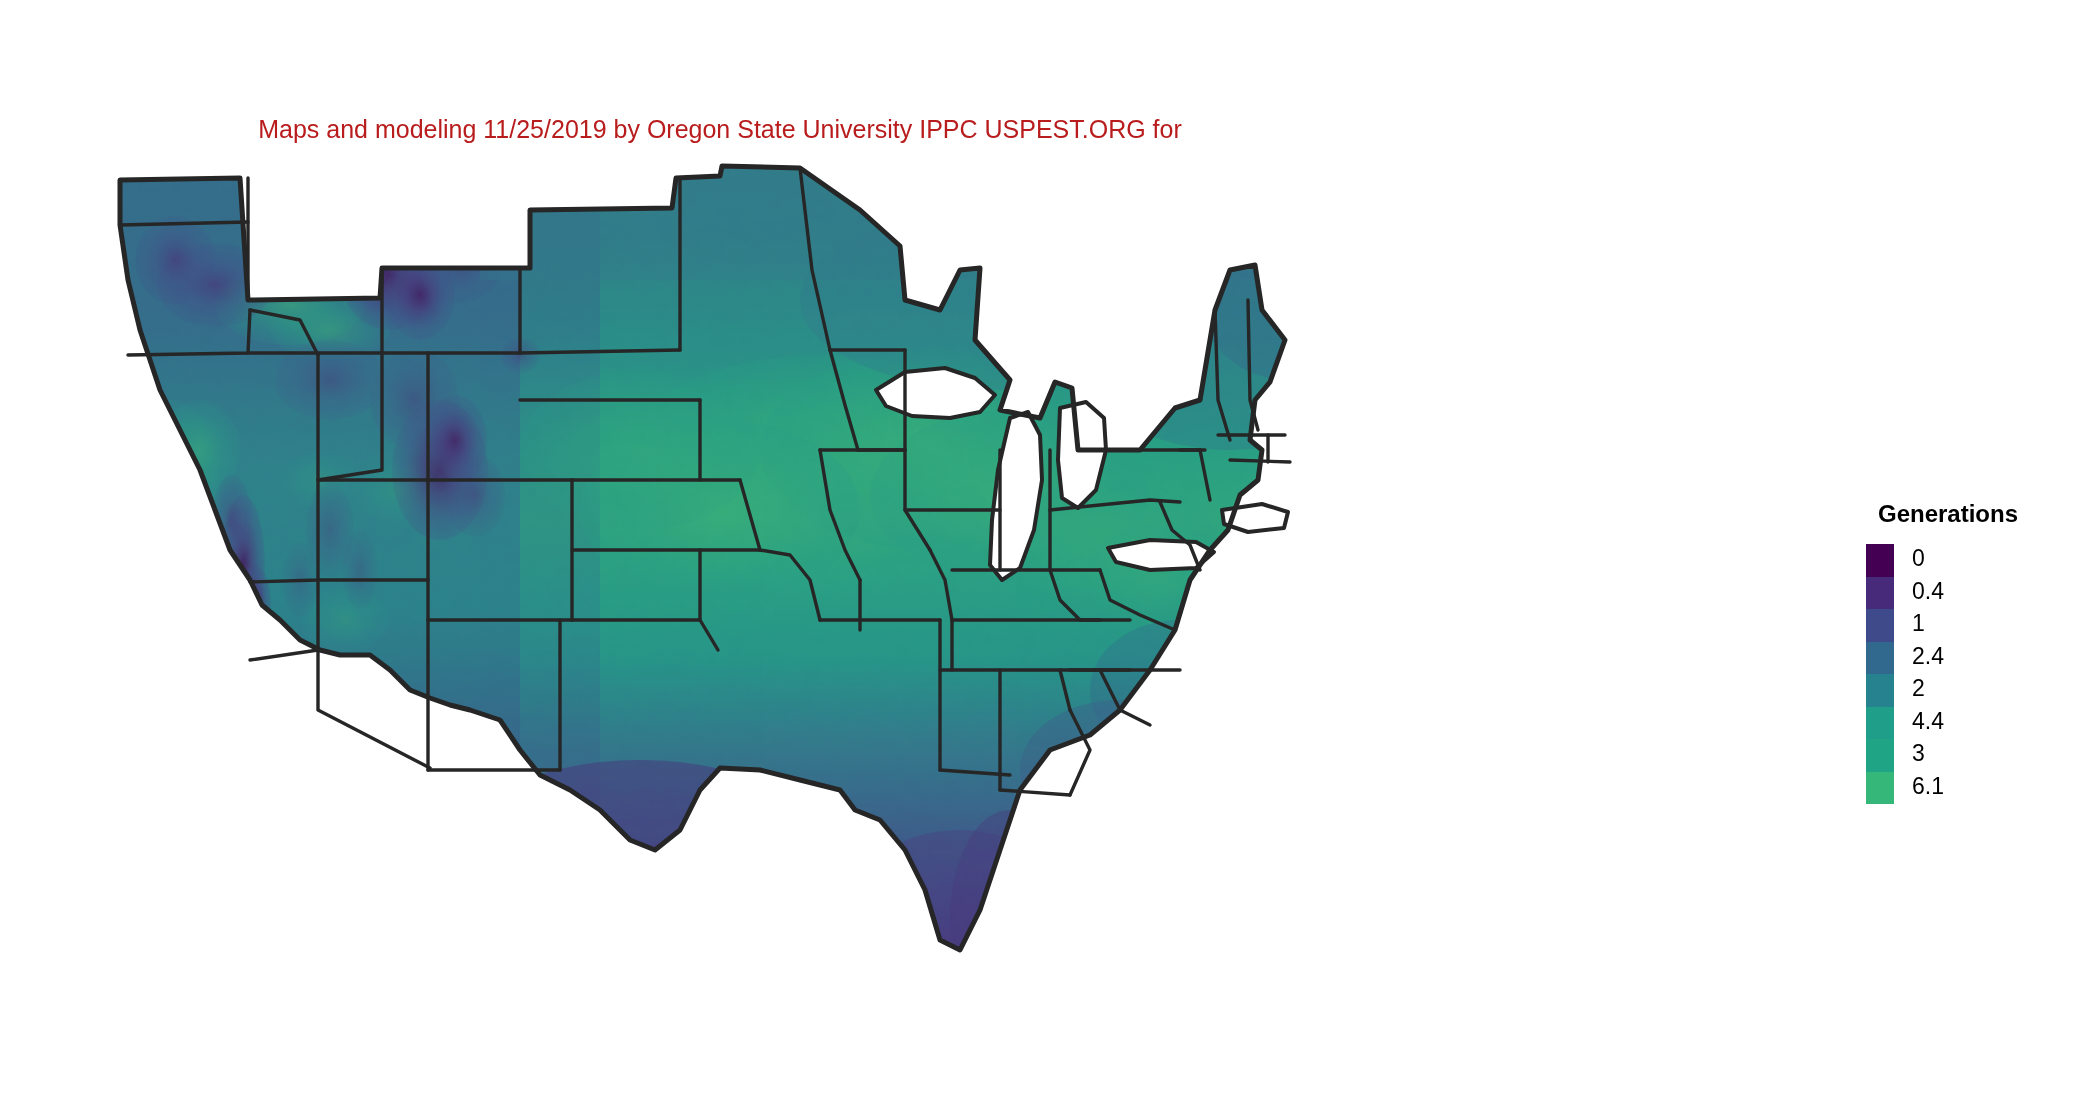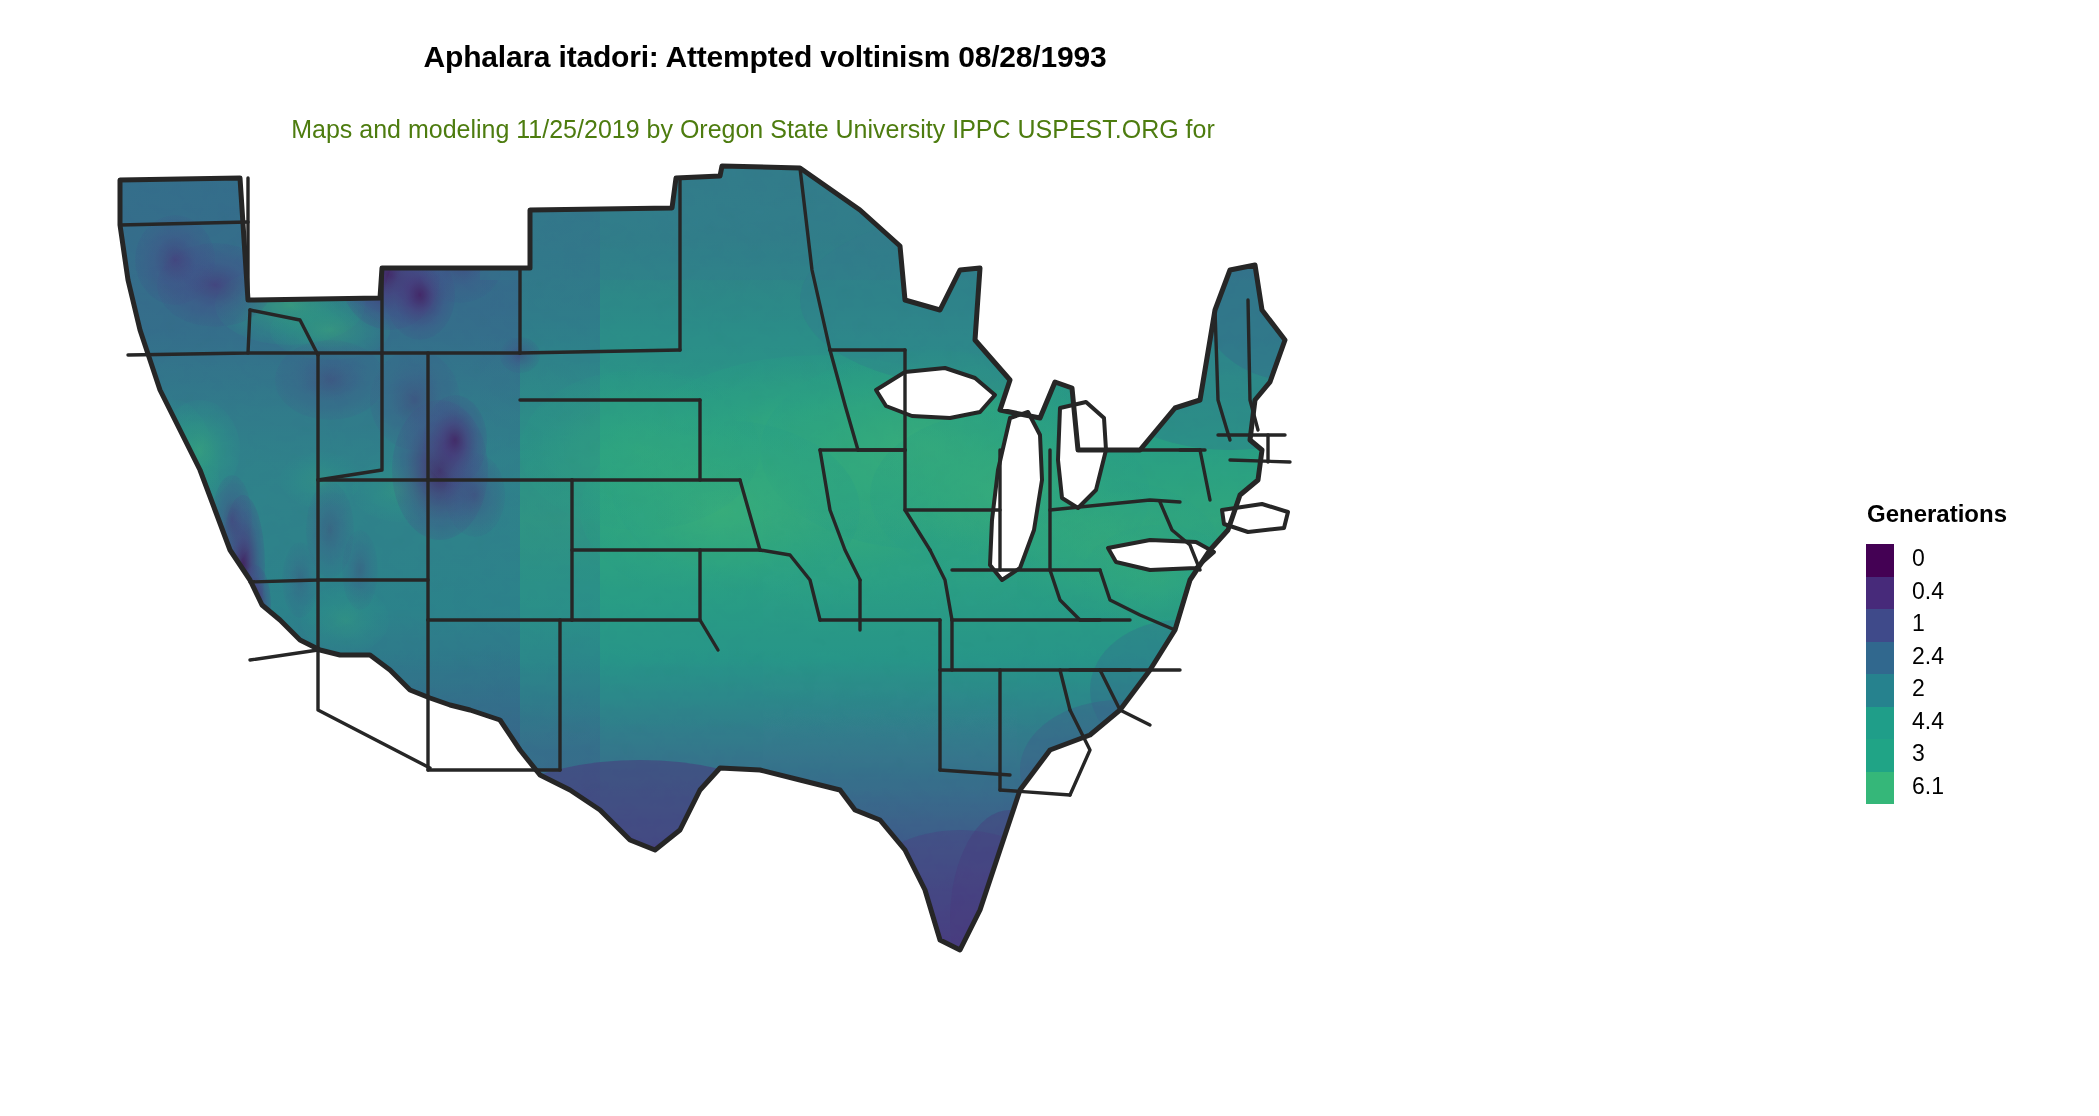--- a/index.html
+++ b/index.html
@@ -6,49 +6,47 @@
   body{width:2099px;height:1116px;overflow:hidden;font-family:"Liberation Sans",sans-serif;}
   #root{position:relative;width:2099px;height:1116px;background:#fff;}
 
   .title{
     position:absolute;left:0;top:40px;width:1530px;text-align:center;
     font-size:30px;font-weight:bold;color:#000;letter-spacing:-0.2px;
     font-family:"Liberation Sans",sans-serif;
   }
   .subtitle{
     position:absolute;left:0;top:112px;width:1440px;text-align:center;
-    font-size:25px;font-weight:normal;color:#4d7c0f;line-height:34px;
+    font-size:25px;font-weight:normal;color:#b91c1c;line-height:34px;
     font-family:"Liberation Sans",sans-serif;
-    padding-left:33px;
   }
   .subtitle div{display:block;}
 
   #mapwrap{position:absolute;left:0;top:150px;width:1560px;height:880px;}
   #usmap{display:block;width:1560px;height:880px;}
 
   
   #legend{position:absolute;left:1838px;top:500px;width:240px;}
   #legend-title{
-    font-size:24px;font-weight:bold;color:#000;margin:0 0 16px 29px;
+    font-size:24px;font-weight:bold;color:#000;margin:0 0 16px 40px;
     font-family:"Liberation Sans",sans-serif;white-space:nowrap;
   }
   #legend-body{position:relative;margin-left:28px;}
   .lg-row{display:flex;align-items:flex-start;height:32.5px;}
   .lg-swatch{width:28px;height:32.5px;flex:0 0 28px;}
   .lg-label{
     font-size:23px;color:#000;margin-left:18px;line-height:28px;
     font-family:"Liberation Sans",sans-serif;
   }
 </style>
 </head>
 <body>
 
 <div id="root">
 
-  <div class="title">Aphalara itadori: Attempted voltinism 08/28/1993</div>
 
   <div class="subtitle">
     <div>Maps and modeling 11/25/2019 by Oregon State University IPPC USPEST.ORG for</div>
   </div>
 
   <div id="mapwrap">
     <svg id="usmap" viewBox="0 0 1560 880" preserveAspectRatio="xMidYMid meet">
       <defs>
 
         <linearGradient id="gLat" x1="0" y1="0" x2="0" y2="1">

